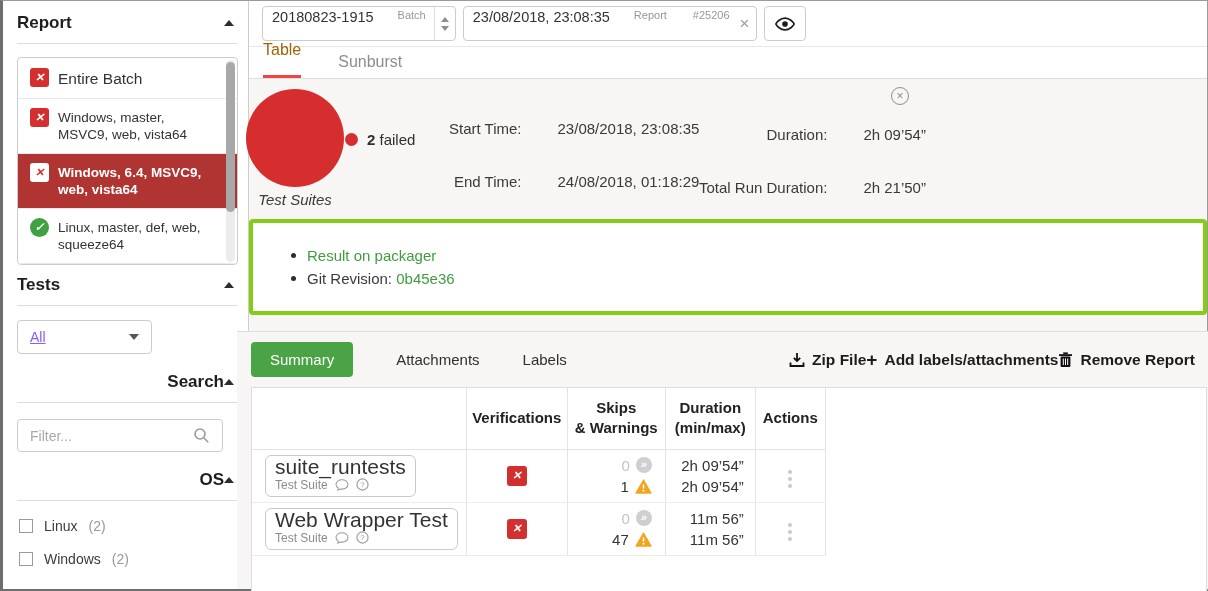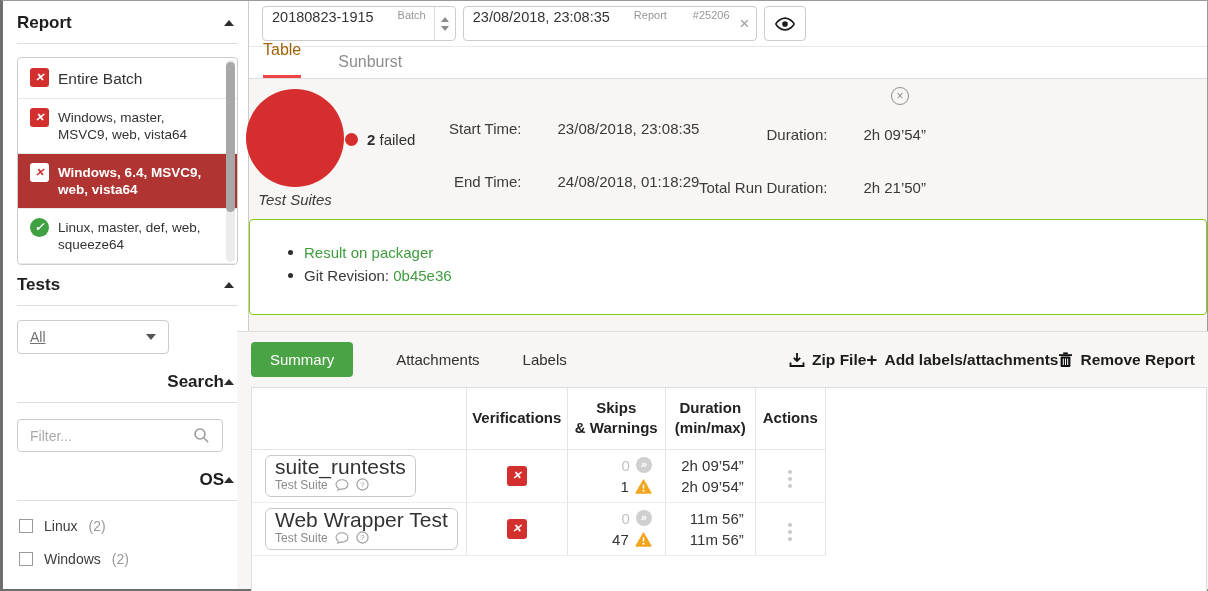--- a/index.html
+++ b/index.html
@@ -28,23 +28,23 @@
   .report-item.first { font-size:15.5px; align-items:center; padding:11px 24px 11px 12px; }
   .report-item.selected { background:#b03431; color:#fff; font-weight:700; }
   .badge { flex:0 0 auto; width:19px; height:19px; border-radius:3px; display:flex; align-items:center;
            justify-content:center; font-size:11px; font-weight:700; margin-top:-1px; }
   .badge.fail { background:#d32f2f; color:#fff; }
   .badge.fail-inv { background:#fff; color:#d32f2f; }
   .badge.pass { background:#3fa142; color:#fff; border-radius:50%; font-size:12px; }
   .scroll-track { position:absolute; top:2px; right:2px; bottom:2px; width:9px; background:#ececec; border-radius:5px; }
   .scroll-thumb { position:absolute; top:2px; right:0; width:9px; height:150px; background:#a8a8a8; border-radius:5px; cursor:grab; }
 
-  .select-box { width:152px; border:1px solid #ccc; border-radius:4px; background:#fff;
+  .select-box { width:135px; border:1px solid #ccc; border-radius:4px; background:#fff;
                 display:flex; justify-content:space-between; align-items:center;
-                padding:8px 12px; font-size:14px; color:#737373; margin:14px 0 6px 0; cursor:pointer;text-decoration:underline; }
+                padding:8px 12px; font-size:14px; color:#8b5cf6; margin:14px 0 6px 0; cursor:pointer;text-decoration:underline; }
   .filter-box { width:206px; border:1px solid #ccc; border-radius:4px; background:#fff;
                 display:flex; justify-content:space-between; align-items:center;
                 padding:7px 12px; margin:16px 0 6px 0; }
   .filter-box input { border:none; outline:none; width:150px; font-size:14px; color:#555;
                       font-family:"Liberation Sans",sans-serif; }
   .filter-box input::placeholder { color:#a9a9a9; }
 
   .chk-row { display:flex; align-items:center; gap:11px; margin:17px 2px 0 2px; font-size:14px; color:#3c3c3c; }
   .chk { width:14px; height:14px; border:1px solid #9a9a9a; background:#fff; cursor:pointer; }
   .chk-count { color:#999; }
@@ -83,21 +83,21 @@
   .legend-dot { width:13px; height:13px; border-radius:50%; background:#d62e2e; }
   .kv { position:absolute; display:grid; grid-template-columns:max-content max-content;
         column-gap:6px; row-gap:4px; font-size:15px; color:#3a3a3a;gap:36px; }
   .kv .k { text-align:right; }
   .times { left:200px; top:41px; }
   .durs { left:450px; top:47px; }
   .close-circle { position:absolute; left:642px; top:8px; width:18px; height:18px; border:1px solid #8d8d8d;
                   border-radius:50%; color:#8d8d8d; font-size:12px; line-height:16px; text-align:center; cursor:pointer; }
 
   .info-panel { position:absolute; left:0; right:0; top:140px; height:96px; background:#fff;
-                border:1px solid #84cc16; border-radius:4px; padding:21px 0 0 38px; }
+                border:4px solid #84cc16; border-radius:4px; padding:21px 0 0 38px; }
   .info-li { display:flex; align-items:center; gap:11px; line-height:23px; font-size:15px; }
   .bullet { width:5px; height:5px; border-radius:50%; background:#2d2d2d; flex:0 0 auto; }
   .green-link { color:#3f9c3f; cursor:pointer; text-decoration:none; }
   .info-prefix { color:#3a3a3a; }
 
   
   .lower { position:absolute; left:-12px; right:-12px; top:252px; bottom:0; border-top:1px solid #ddd;
            background:#f7f6f4; padding:7px 12px 0 14px; }
   .actions-row { display:flex; align-items:center; height:41px; }
   .btn-summary { background:#4aa344; color:#fff; font-size:15px; border:none; border-radius:4px;

